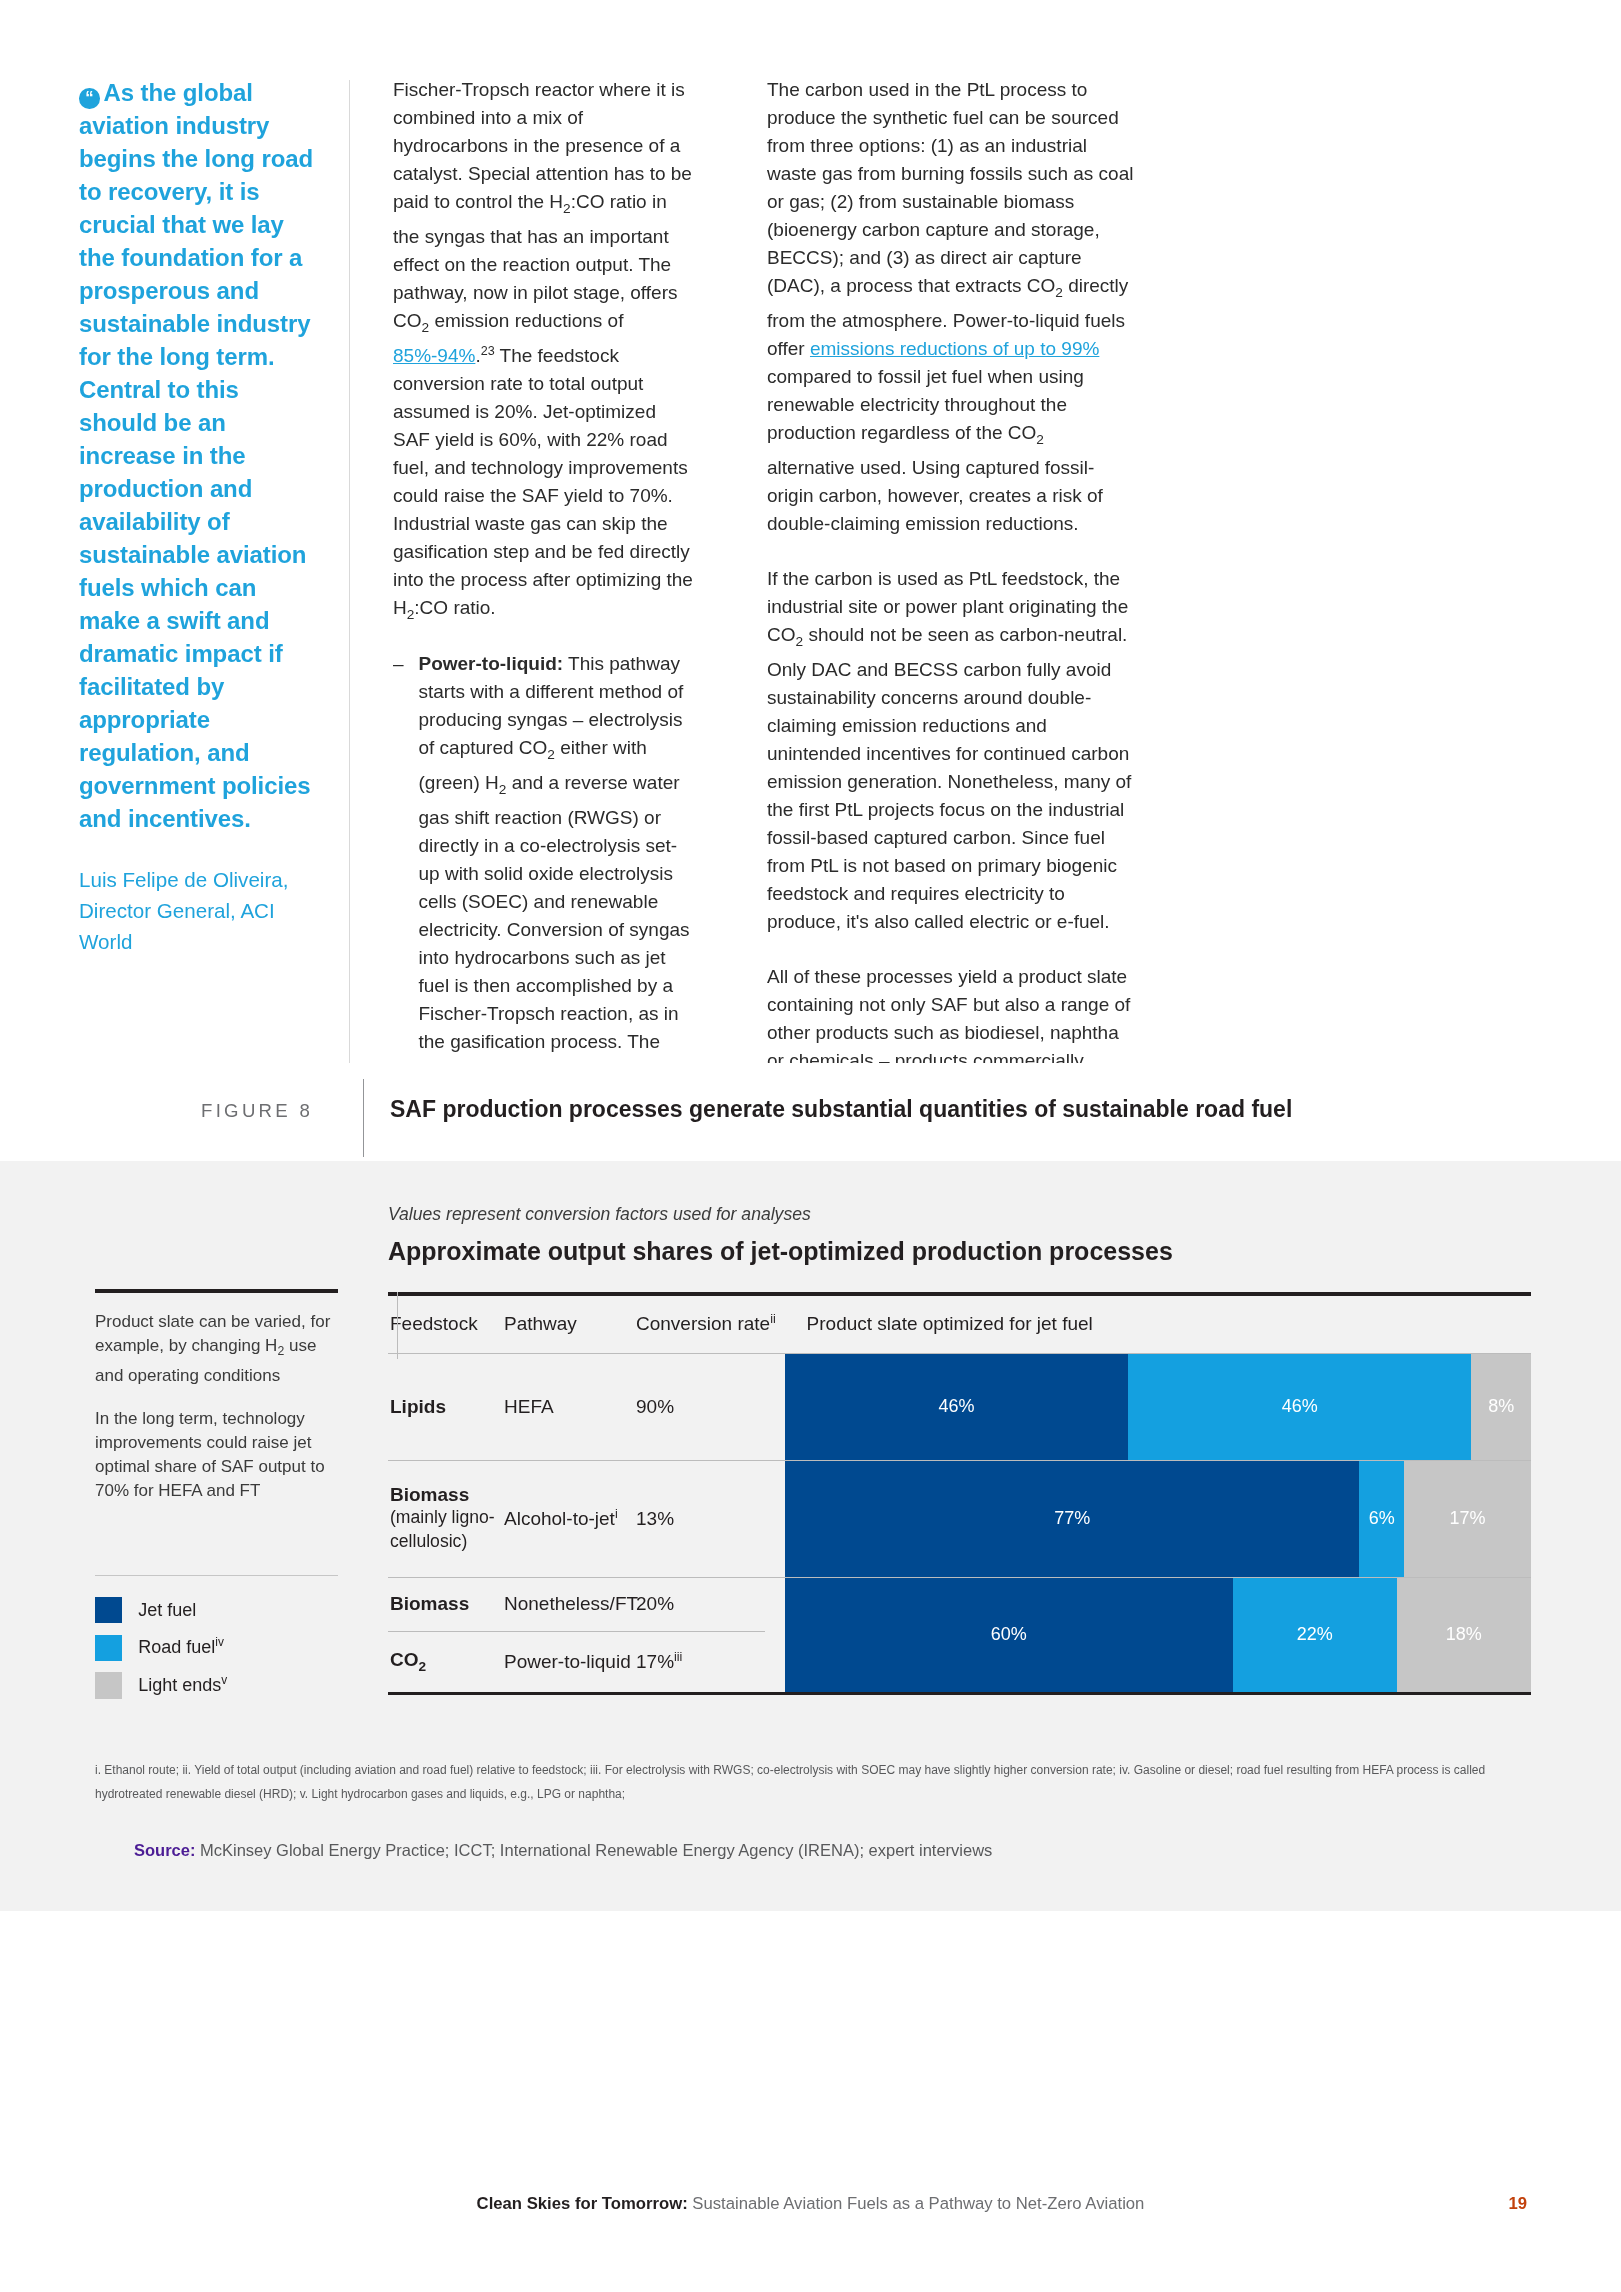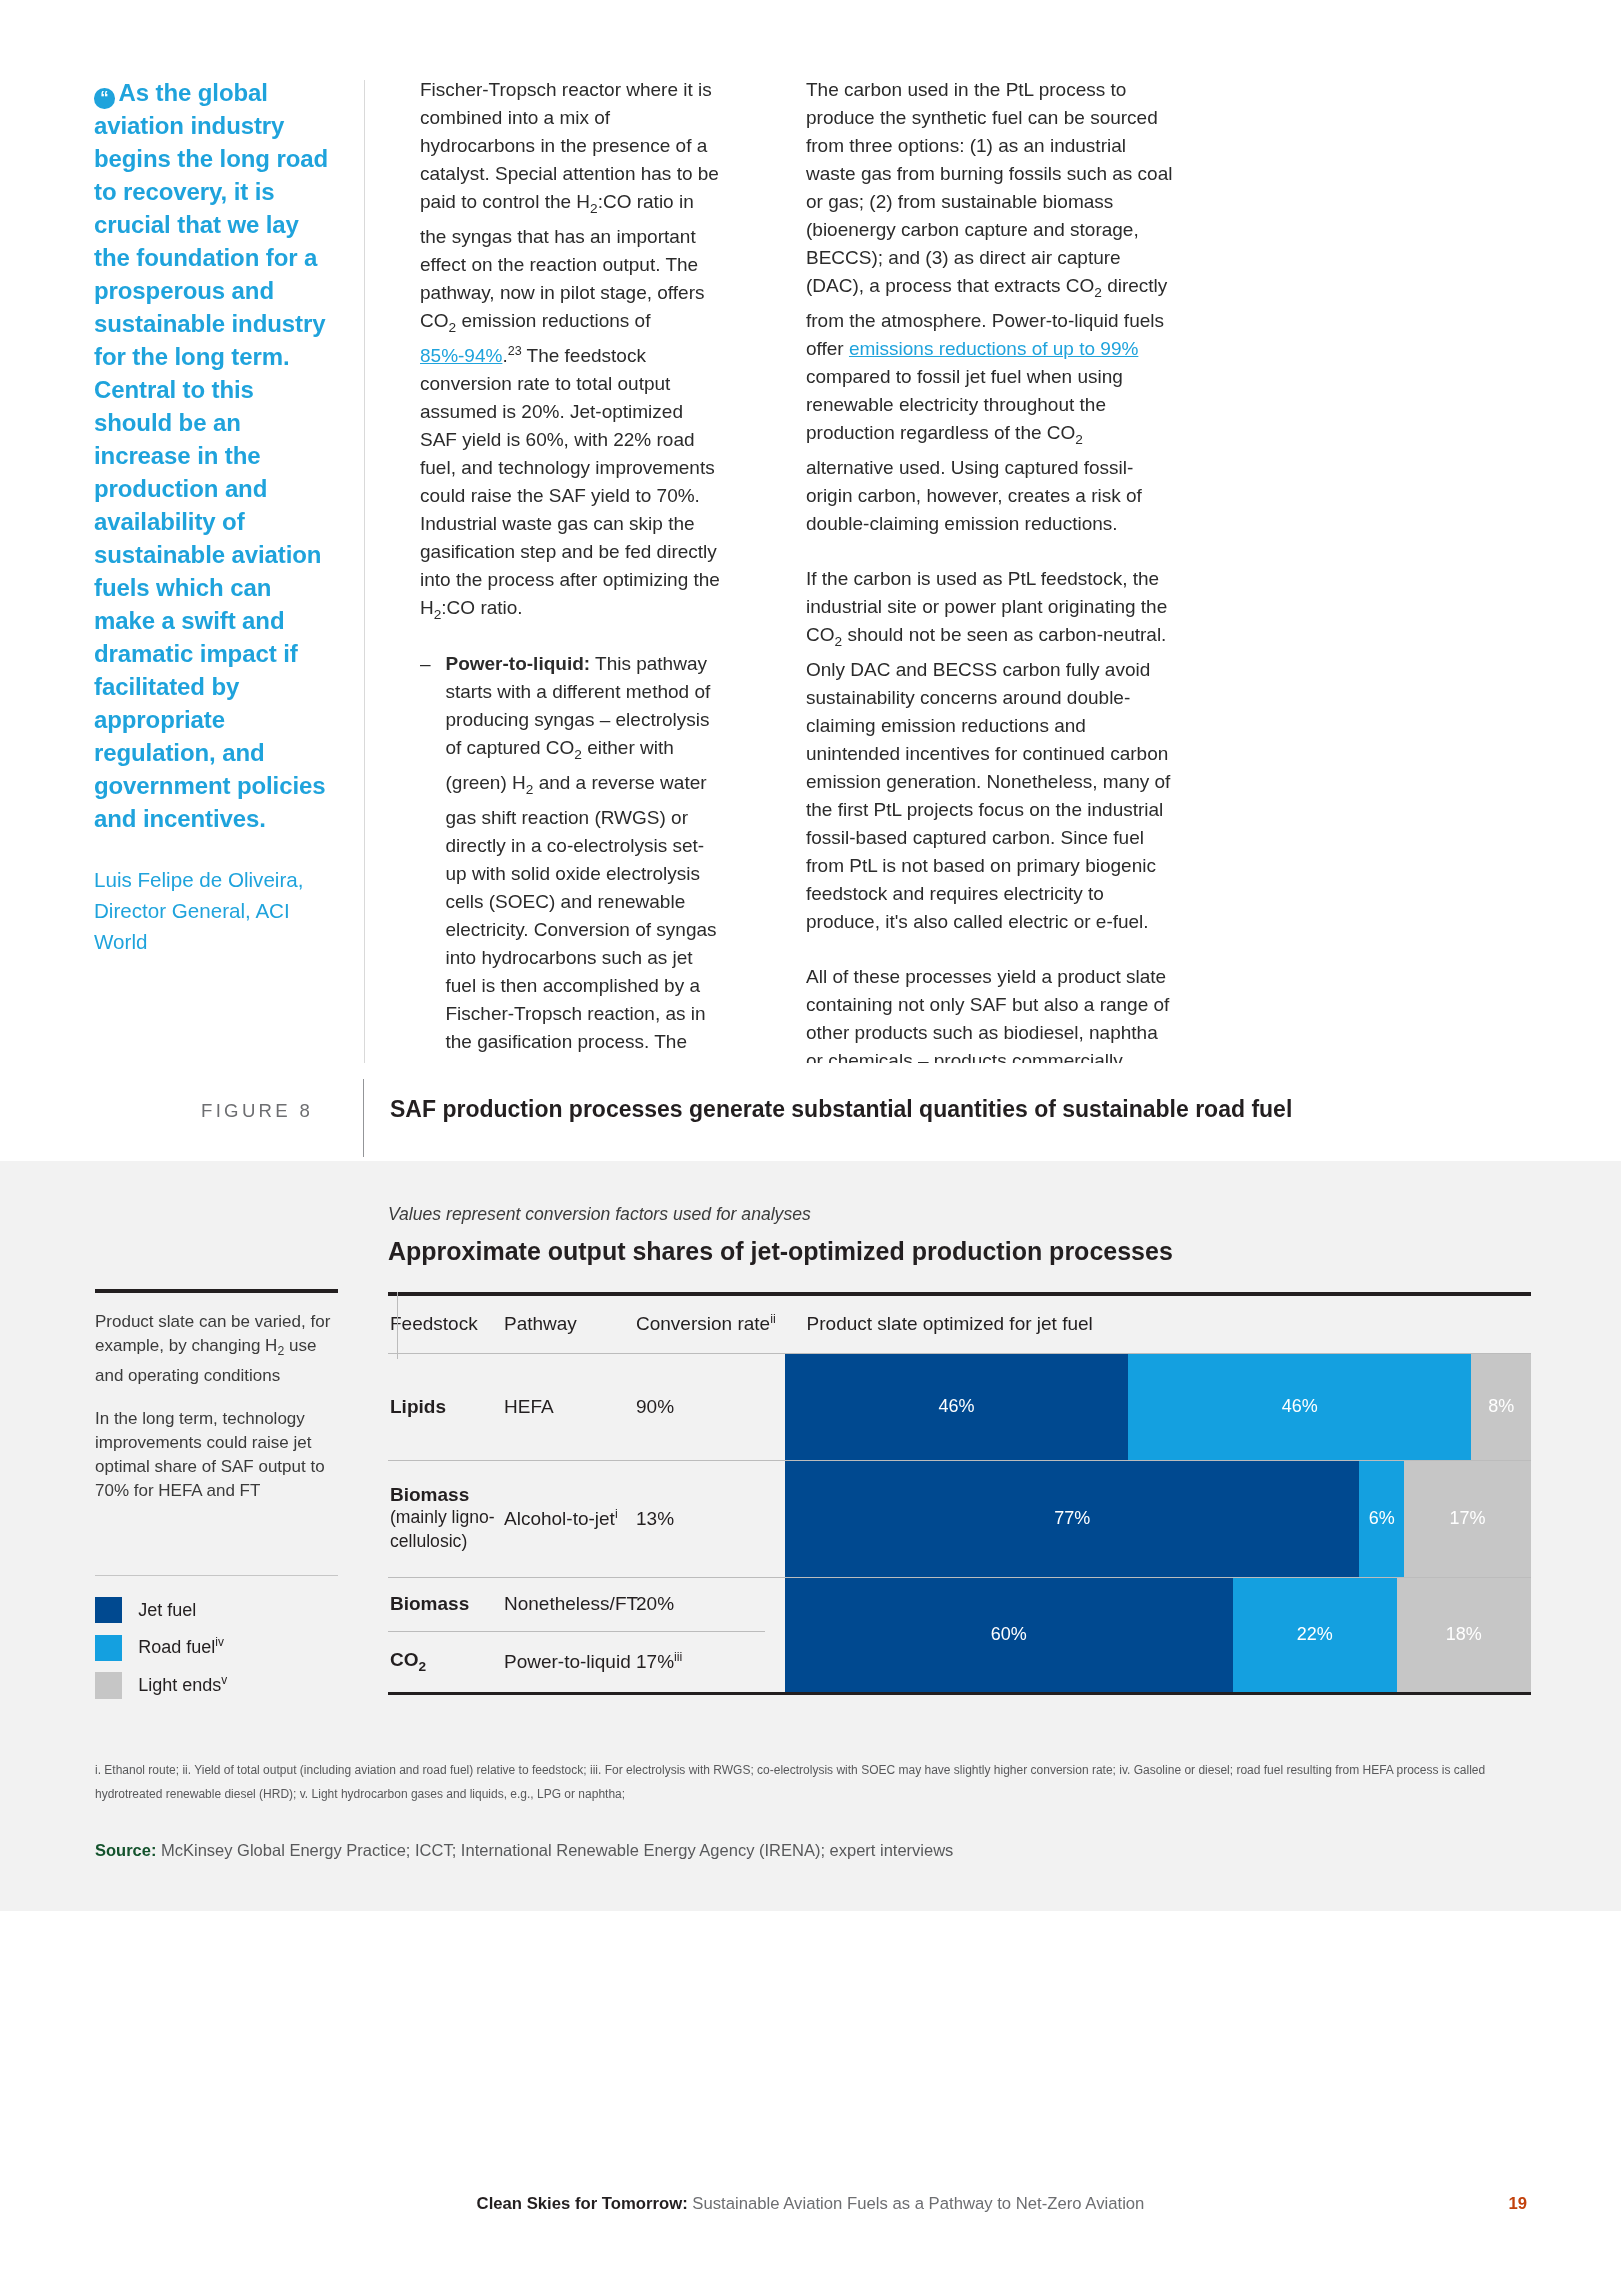--- a/index.html
+++ b/index.html
@@ -15,24 +15,24 @@
 
   
   .article {
     position: absolute;
     left: 0; top: 0; right: 0;
     height: 1161px;
     background: #ffffff;
   }
   .cols {
     position: absolute;
-    left: 94px; top: 76px;
+    left: 79px; top: 76px;
     width: 1433px;
     display: flex;
-    gap: 12px;
+    gap: 0;
   }
   .col-quote {
     width: 271px;
     padding-right: 33px;
     position: relative;
   }
   .col-quote:after {
     content: "";
     position: absolute;
     right: 0; top: 3.9px; bottom: -294px;
@@ -284,21 +284,21 @@
     font-size: 12px;
     line-height: 24px;
     color: #58595b;
   }
   .source {
     position: absolute;
     left: 95px; top: 1841px;
     font-size: 16.5px;
     color: #58595b;
   }
-  .source b { color: #14532d; font-weight: 700; }
+  .source b { color: #4c1d95; font-weight: 700; margin-left: 39px; }
 
   
   .pagefoot {
     position: absolute;
     left: 0; top: 2194px;
     width: 100%;
     text-align: center;
     font-size: 16.7px;
     color: #6d6e71;
   }

